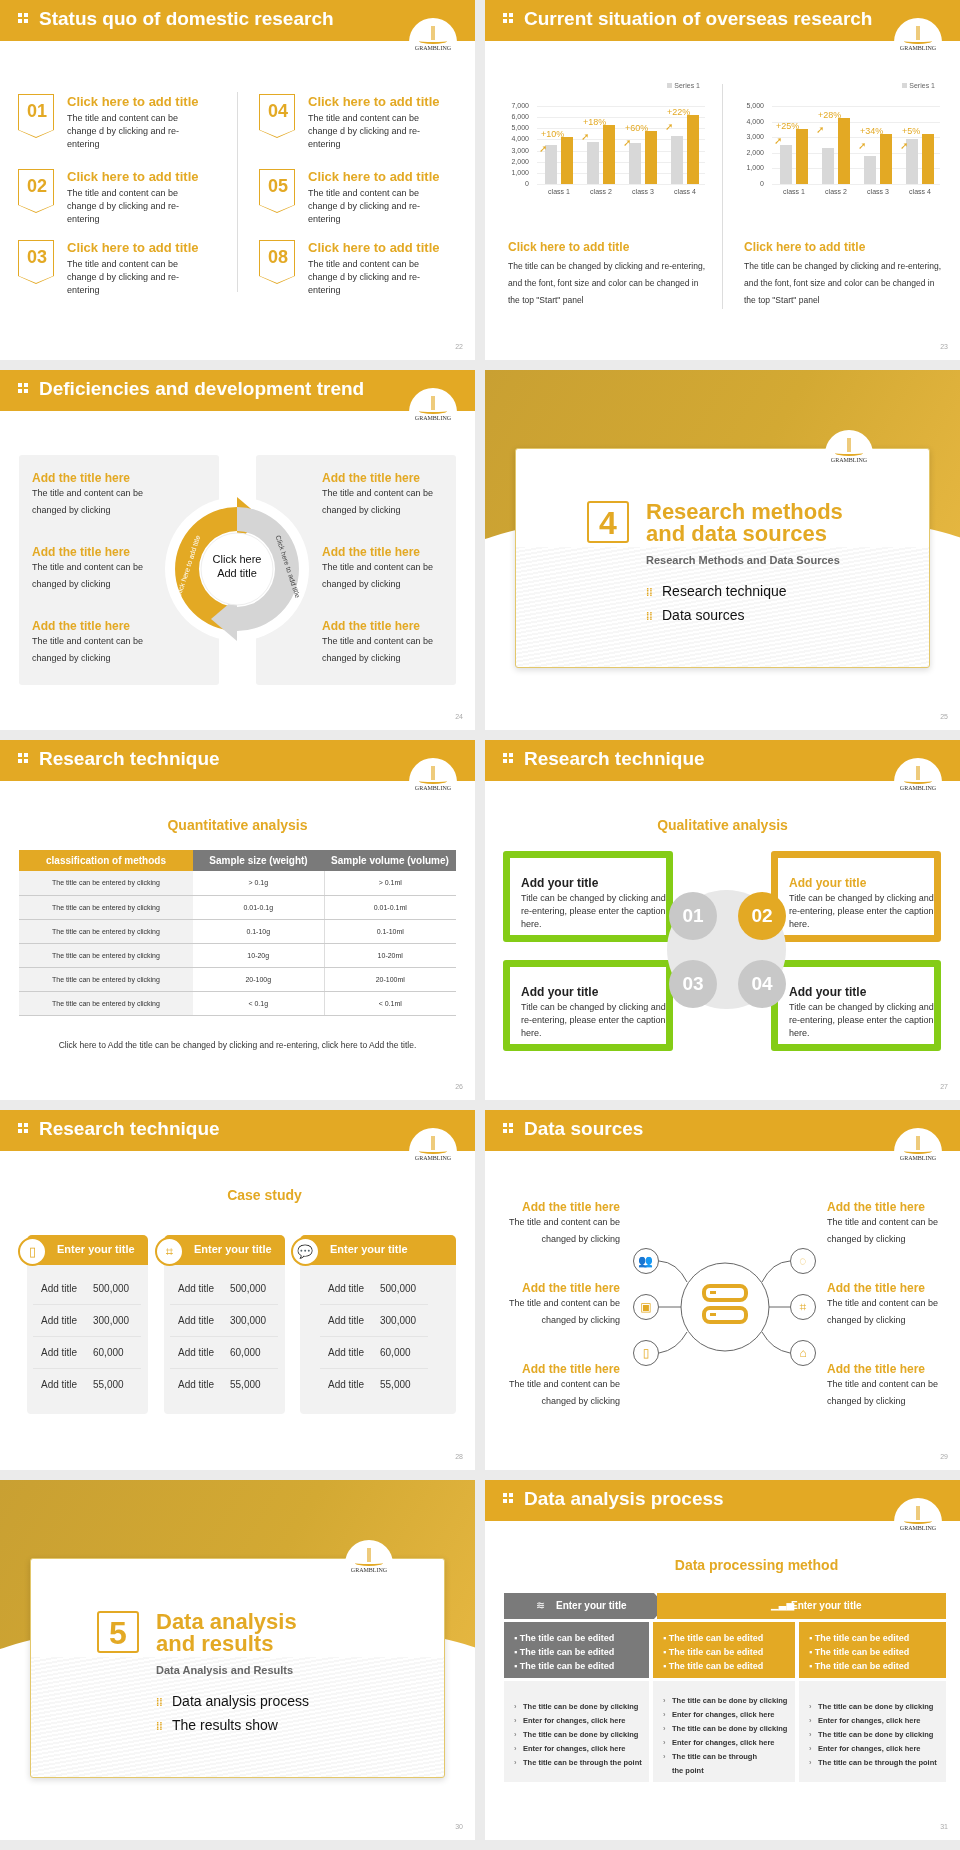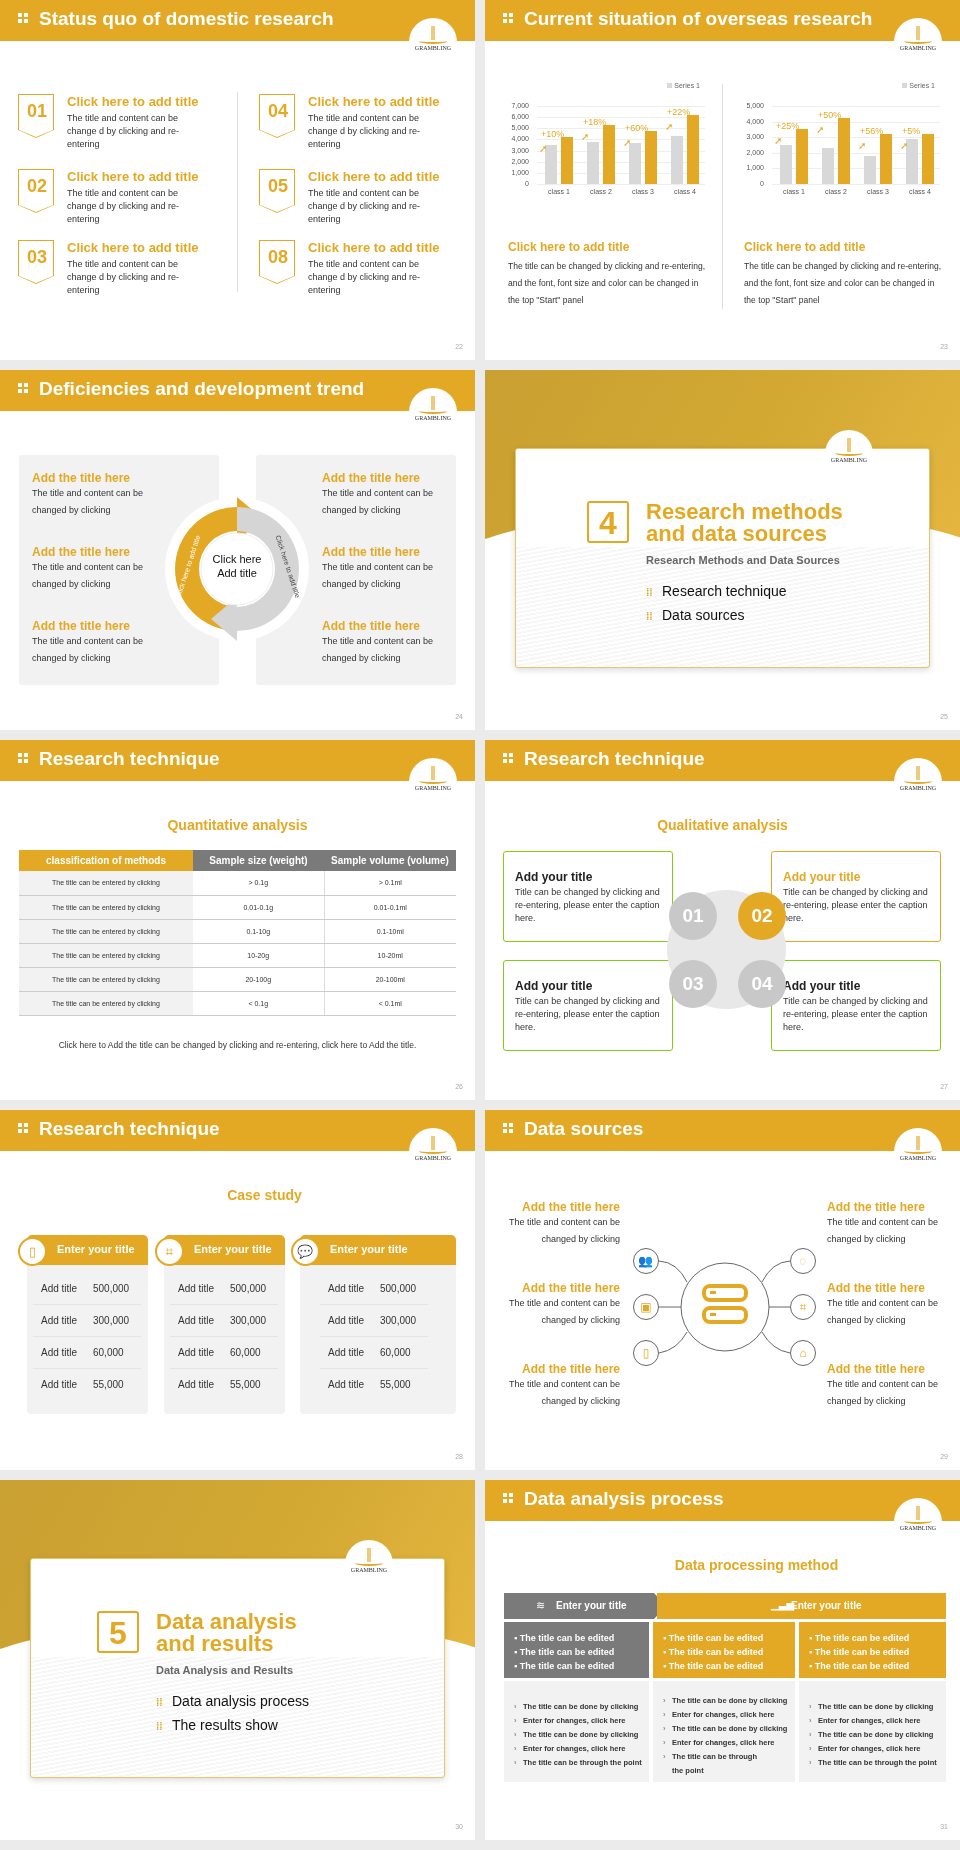--- a/index.html
+++ b/index.html
@@ -48,21 +48,21 @@
 .csub{position:absolute;font-size:11px;font-weight:bold;color:#666}
 .cli{position:absolute;font-size:14px;color:#111}
 .cli b{display:inline-block;width:10px;color:#e3a924;font-size:10px;margin-right:6px}
 
 table.qt{position:absolute;border-collapse:collapse;font-size:7px}
 table.qt th{height:21px;color:#fff;font-size:10px;font-weight:bold}
 table.qt td{height:24px;text-align:center;color:#333;border-bottom:1px solid #ccc}
 table.qt td.c0{background:#f2f2f2}
 table.qt td.cx{border-left:1px solid #ddd}
 
-.qbox{position:absolute;width:170px;height:91px;border:1px solid #84cc16;border-radius:3px;background:#fff}
+.qbox{position:absolute;width:170px;height:91px;border:7px solid #84cc16;border-radius:3px;background:#fff}
 .qbox h4{position:absolute;left:11px;top:18px;font-size:12px;font-weight:bold;color:#222}
 .qbox p{position:absolute;left:11px;top:34px;width:150px;font-size:9px;line-height:13px;color:#333}
 .qnum{position:absolute;width:48px;height:48px;border-radius:50%;background:#c8c8c8;color:#fff;font-size:19px;font-weight:bold;text-align:center;line-height:48px}
 
 .case{position:absolute;width:121px;height:179px}
 .case .ch{position:absolute;left:0;top:0;width:121px;height:30px;background:#e3a924;border-radius:5px 5px 0 0}
 .case .ch span{position:absolute;left:30px;top:8px;color:#fff;font-size:11px;font-weight:bold;white-space:nowrap}
 .case .cb{position:absolute;left:0;top:30px;width:121px;height:149px;background:#f2f2f2;border-radius:0 0 4px 4px}
 .case .ic{position:absolute;left:-9px;top:2px;width:29px;height:29px;border-radius:50%;background:#fff;border:2px solid #e3a924;color:#e3a924;font-size:13px;text-align:center;line-height:25px}
 .case .row{position:absolute;left:6px;width:108px;height:32px;border-bottom:1px solid #e4e4e4;font-size:10px;color:#333}
@@ -219,26 +219,26 @@
         <div class="yl" style="top: -4px;">5,000</div>
         <div class="bar" style="left: 50px; top: 39px; width: 12px; height: 39px; background: rgb(216, 216, 216);"></div>
         <div class="bar" style="left: 66px; top: 23.4px; width: 12px; height: 54.6px; background: rgb(227, 169, 36);"></div>
         <div class="xl" style="left: 44px; top: 82px;">class 1</div>
         <div class="arr" style="left: 44px; top: 29.4px;">➚</div>
         <div class="pct" style="left: 46px; top: 15.4px;">+25%</div>
         <div class="bar" style="left: 92px; top: 42.12px; width: 12px; height: 35.88px; background: rgb(216, 216, 216);"></div>
         <div class="bar" style="left: 108px; top: 12.48px; width: 12px; height: 65.52px; background: rgb(227, 169, 36);"></div>
         <div class="xl" style="left: 86px; top: 82px;">class 2</div>
         <div class="arr" style="left: 86px; top: 18.48px;">➚</div>
-        <div class="pct" style="left: 88px; top: 4.48px;">+50%</div>
+        <div class="pct" style="left: 88px; top: 4.48px;">+28%</div>
         <div class="bar" style="left: 134px; top: 49.92px; width: 12px; height: 28.08px; background: rgb(216, 216, 216);"></div>
         <div class="bar" style="left: 150px; top: 28.08px; width: 12px; height: 49.92px; background: rgb(227, 169, 36);"></div>
         <div class="xl" style="left: 128px; top: 82px;">class 3</div>
         <div class="arr" style="left: 128px; top: 34.08px;">➚</div>
-        <div class="pct" style="left: 130px; top: 20.08px;">+56%</div>
+        <div class="pct" style="left: 130px; top: 20.08px;">+34%</div>
         <div class="bar" style="left: 176px; top: 32.76px; width: 12px; height: 45.24px; background: rgb(216, 216, 216);"></div>
         <div class="bar" style="left: 192px; top: 28.08px; width: 12px; height: 49.92px; background: rgb(227, 169, 36);"></div>
         <div class="xl" style="left: 170px; top: 82px;">class 4</div>
         <div class="arr" style="left: 170px; top: 34.08px;">➚</div>
         <div class="pct" style="left: 172px; top: 20.08px;">+5%</div>
       </div>
   </div>
 
   <div style="position:absolute;left:23px;top:240px;width:200px">
     <div class="gold" style="font-size:12px;font-weight:bold">Click here to add title</div>

